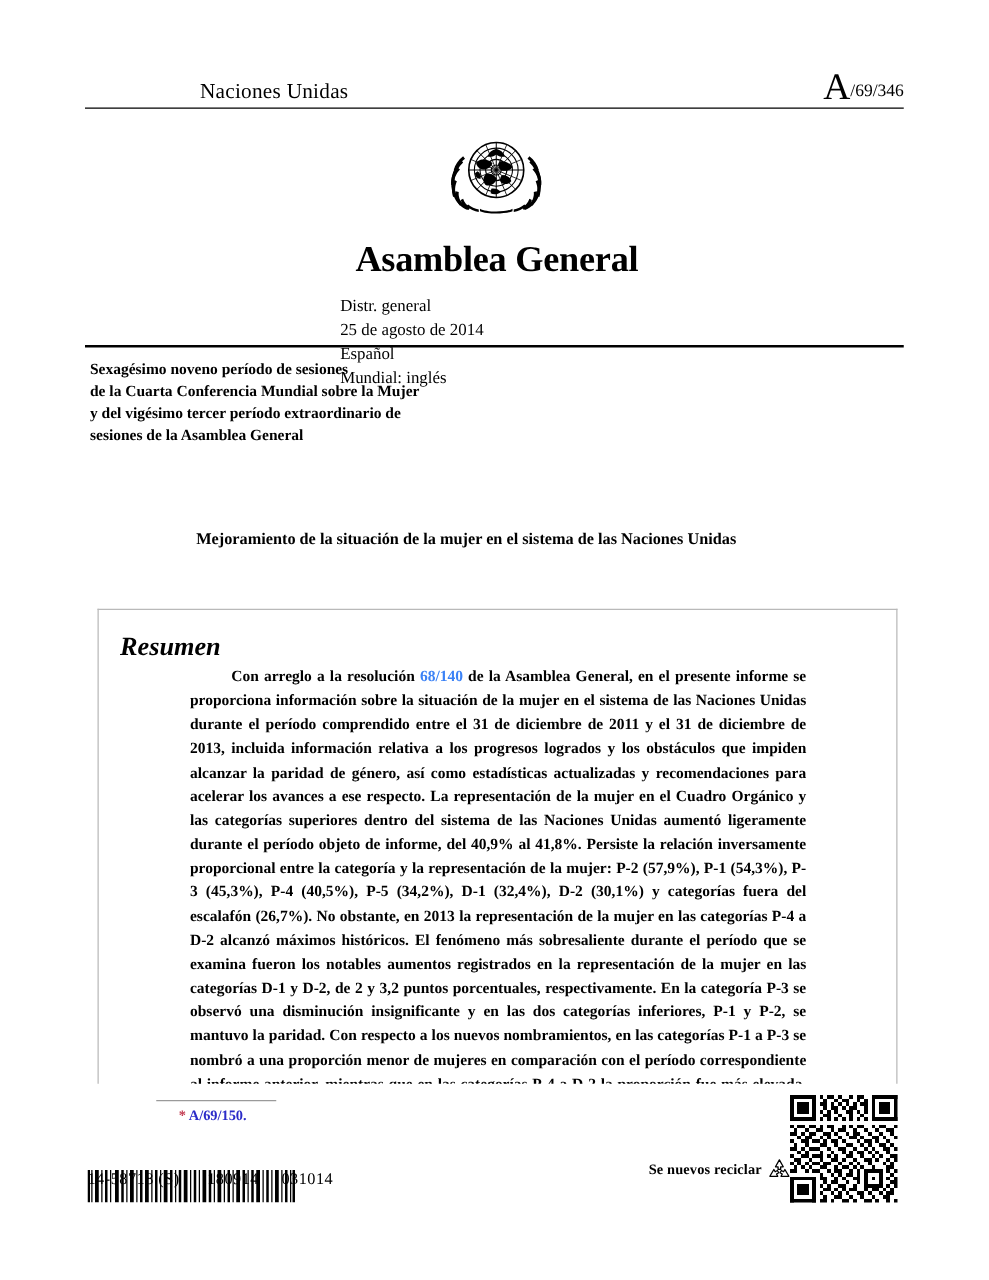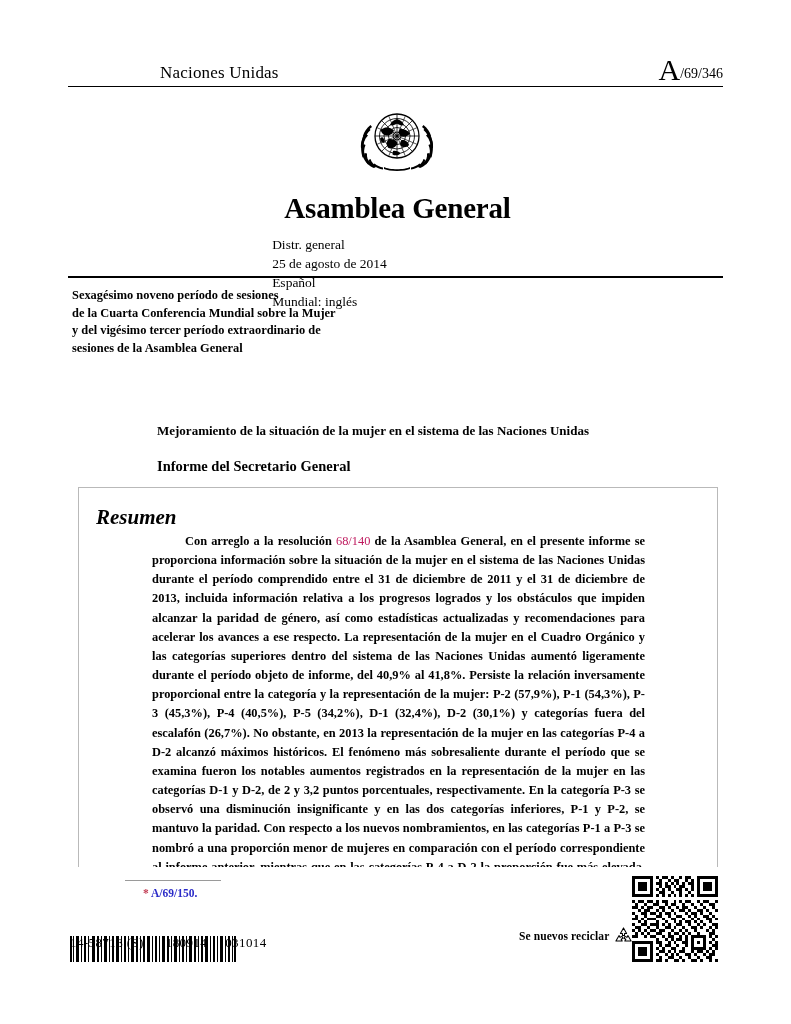--- a/index.html
+++ b/index.html
@@ -164,21 +164,21 @@
     left: 73px;
     top: 44px;
     width: 493px;
     font-size: 12.4px;
     line-height: 1.545;
     text-align: justify;
     text-indent: 33px;
     font-weight: bold;
     font-family: "Liberation Serif", "DejaVu Serif", serif;
   }
-  .link-blue { color: #be185d; font-weight: normal; }
+  .link-blue { color: #3b82f6; font-weight: bold; }
 
   
   .footnote-rule {
     position: absolute;
     left: 125px;
     top: 880px;
     width: 96px;
     height: 0;
     border-top: 1.2px solid #9a9a9a;
   }
@@ -314,21 +314,20 @@
   <div class="thick-rule"></div>
 
   <div class="session-block">
     <div class="b">Sexagésimo noveno período de sesiones</div>
     <div class="b">de la Cuarta Conferencia Mundial sobre la Mujer</div>
     <div class="b">y del vigésimo tercer período extraordinario de</div>
     <div class="b">sesiones de la Asamblea General</div>
   </div>
 
   <div class="main-title">Mejoramiento de la situación de la mujer en el sistema de las Naciones Unidas</div>
-  <div class="sub-title">Informe del Secretario General</div>
 
   <div class="resumen-box">
     <div class="resumen-label">Resumen</div>
     <div class="resumen-text"><span>Con arreglo a la resolución </span><span class="link-blue">68/140</span><span> de la Asamblea General, en el presente informe se proporciona información sobre la situación de la mujer en el sistema de las Naciones Unidas durante el período comprendido entre el 31 de diciembre de 2011 y el 31 de diciembre de 2013, incluida información relativa a los progresos logrados y los obstáculos que impiden alcanzar la paridad de género, así como estadísticas actualizadas y recomendaciones para acelerar los avances a ese respecto. La representación de la mujer en el Cuadro Orgánico y las categorías superiores dentro del sistema de las Naciones Unidas aumentó ligeramente durante el período objeto de informe, del 40,9% al 41,8%. Persiste la relación inversamente proporcional entre la categoría y la representación de la mujer: P-2 (57,9%), P-1 (54,3%), P-3 (45,3%), P-4 (40,5%), P-5 (34,2%), D-1 (32,4%), D-2 (30,1%) y categorías fuera del escalafón (26,7%). No obstante, en 2013 la representación de la mujer en las categorías P-4 a D-2 alcanzó máximos históricos. El fenómeno más sobresaliente durante el período que se examina fueron los notables aumentos registrados en la representación de la mujer en las categorías D-1 y D-2, de 2 y 3,2 puntos porcentuales, respectivamente. En la categoría P-3 se observó una disminución insignificante y en las dos categorías inferiores, P-1 y P-2, se mantuvo la paridad. Con respecto a los nuevos nombramientos, en las categorías P-1 a P-3 se nombró a una proporción menor de mujeres en comparación con el período correspondiente al informe anterior, mientras que en las categorías P-4 a D-2 la proporción fue más elevada. En la categoría D-1 tuvo lugar un aumento sin</span></div>
   </div>
 
   <div class="footnote-rule"></div>
   <div class="footnote"><span class="fn-star">*</span> <span class="fn-link">A/69/150.</span></div>
 
   <div class="jobnum"><span>14-58718 (S)</span><span class="gap1"></span><span>180914</span><span class="gap2"></span><span>031014</span></div>

